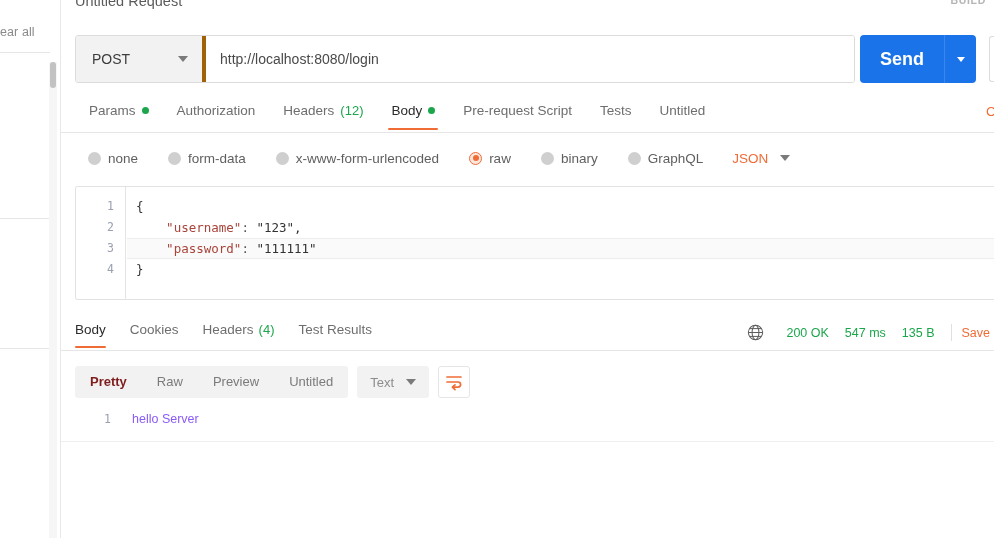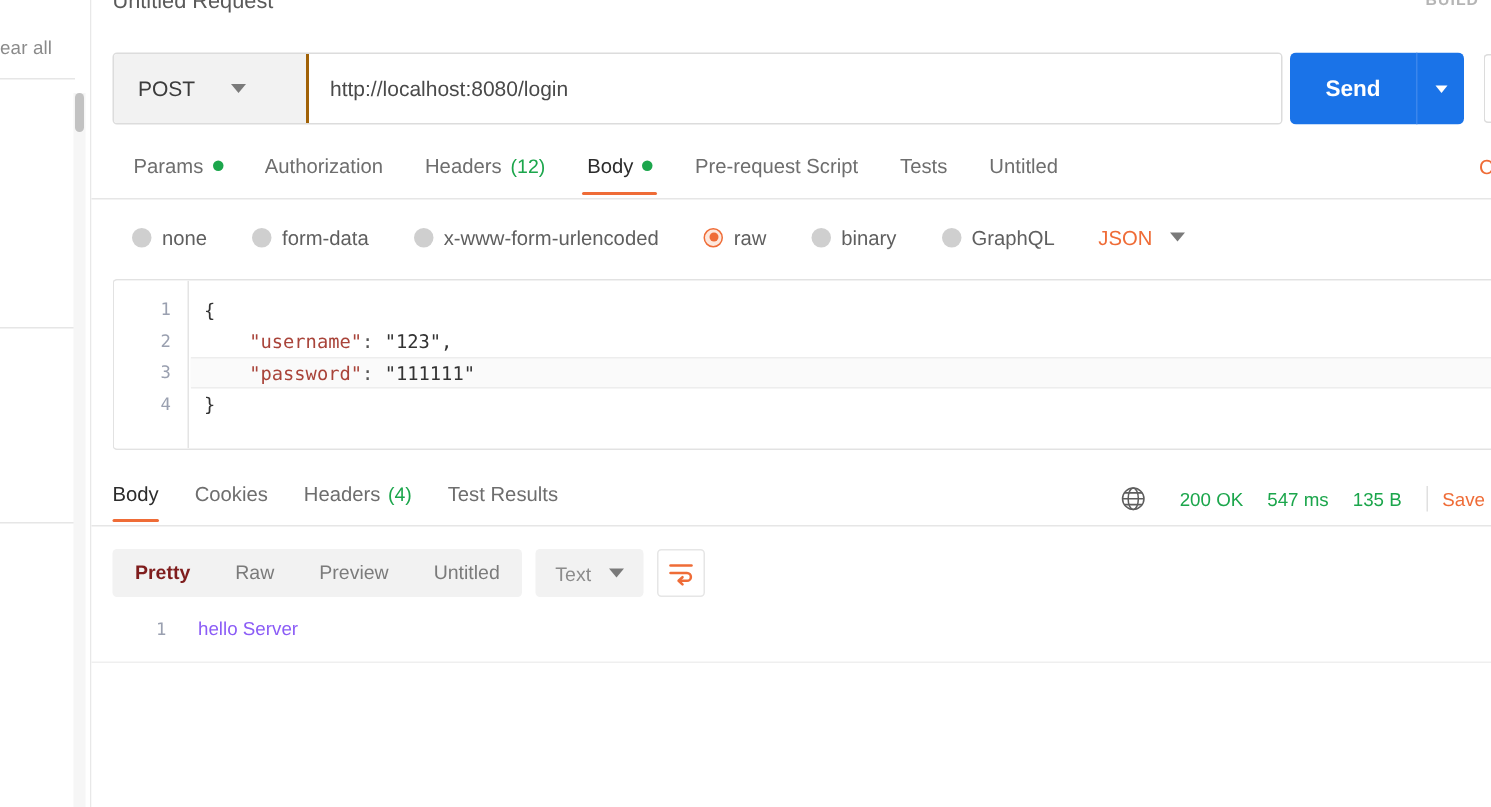--- a/index.html
+++ b/index.html
@@ -55,40 +55,40 @@
     font-size: 10.5px; color: #b5b5b5; letter-spacing: .7px; font-weight: bold;
   }
 
   
   .urlbar {
     position: absolute; left: 14px; top: 35px; width: 780px; height: 48px;
     border: 1px solid #dcdcdc; border-radius: 3px; display: flex; overflow: hidden;
     background: #fff;
   }
   .method-box {
-    width: 130px; background: #f2f2f2; border-right: 2px solid #a16207;
-    display: flex; align-items: center; justify-content: flex-start;
+    width: 130px; background: #f2f2f2; border-right: 4px solid #a16207;
+    display: flex; align-items: center; justify-content: space-between;
     padding: 0 14px 0 16px; cursor: pointer; gap: 24px;
   }
   .method-label { font-size: 14px; color: #3c3c3c; }
   .caret-down {
     width: 0; height: 0; border-left: 5px solid transparent;
     border-right: 5px solid transparent; border-top: 6px solid #7a7a7a;
   }
   .url-input {
     flex: 1; display: flex; align-items: center; padding: 0 14px;
     font-size: 14px; color: #4a4a4a; background: #fff; cursor: text;
   }
 
   .send-group {
     position: absolute; left: 799px; top: 35px; height: 48px;
     display: flex; border-radius: 4px; overflow: hidden;
   }
   .send-btn {
-    width: 84px; background: #1a73e8; color: #fff; font-size: 15px;
+    width: 84px; background: #1a73e8; color: #fff; font-size: 18px;
     font-weight: bold; display: flex; align-items: center; justify-content: center;
     cursor: pointer;
   }
   .send-caret {
     width: 32px; background: #1a73e8; border-left: 1px solid #3b86ec;
     display: flex; align-items: center; justify-content: center; cursor: pointer;
   }
   .send-caret .caret-down { border-top-color: #fff; border-left-width: 4px; border-right-width: 4px; border-top-width: 5px; }
 
   .right-box-1 {

